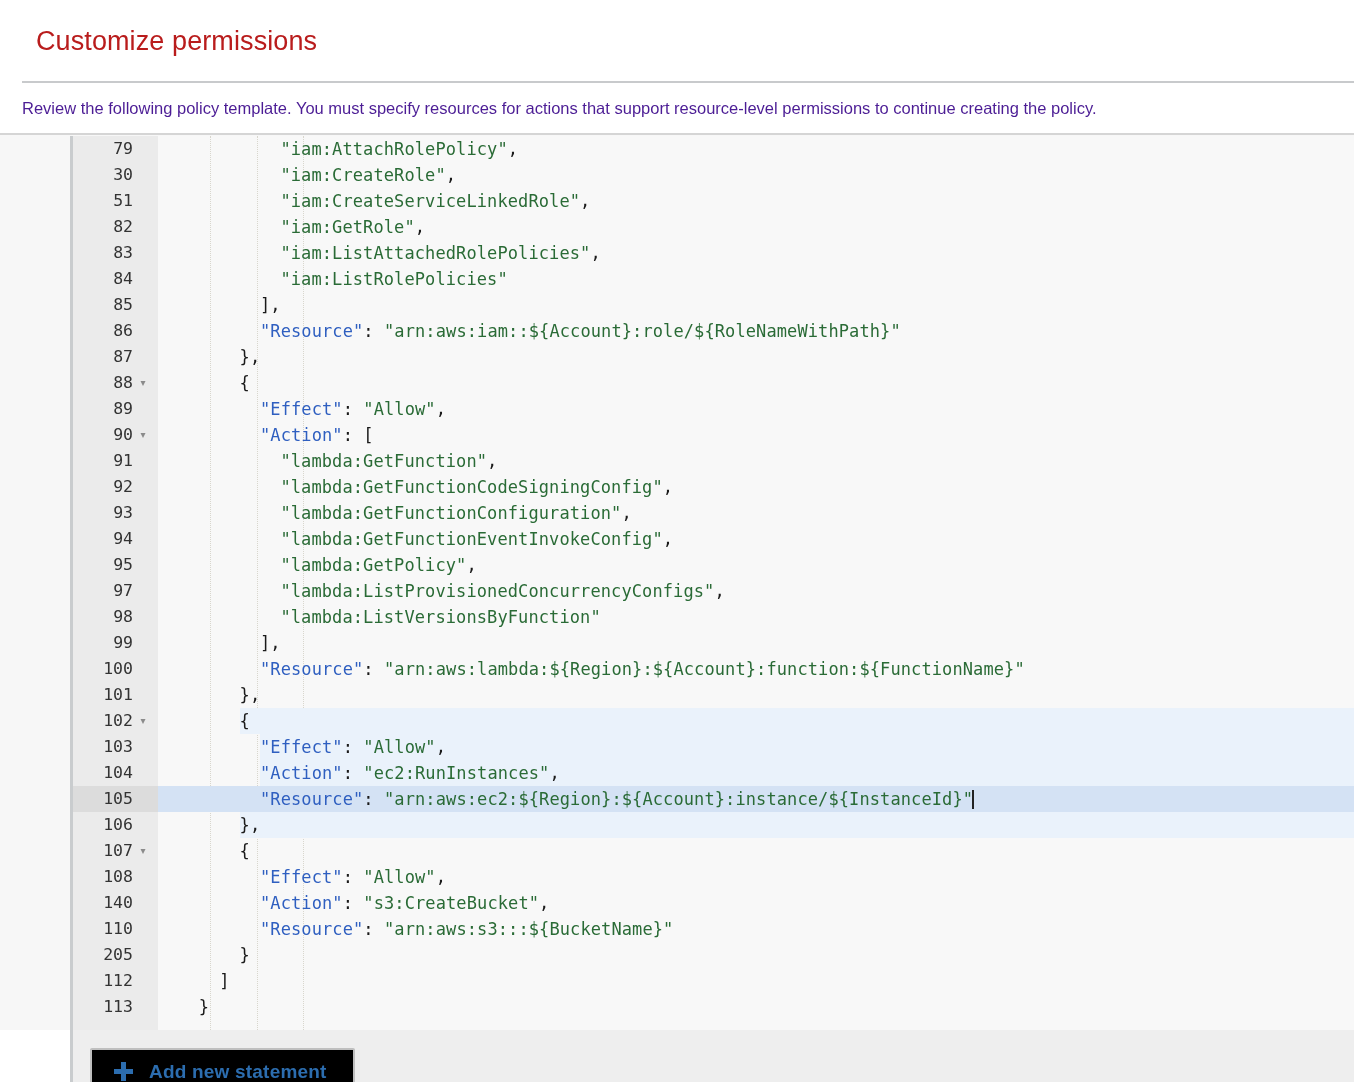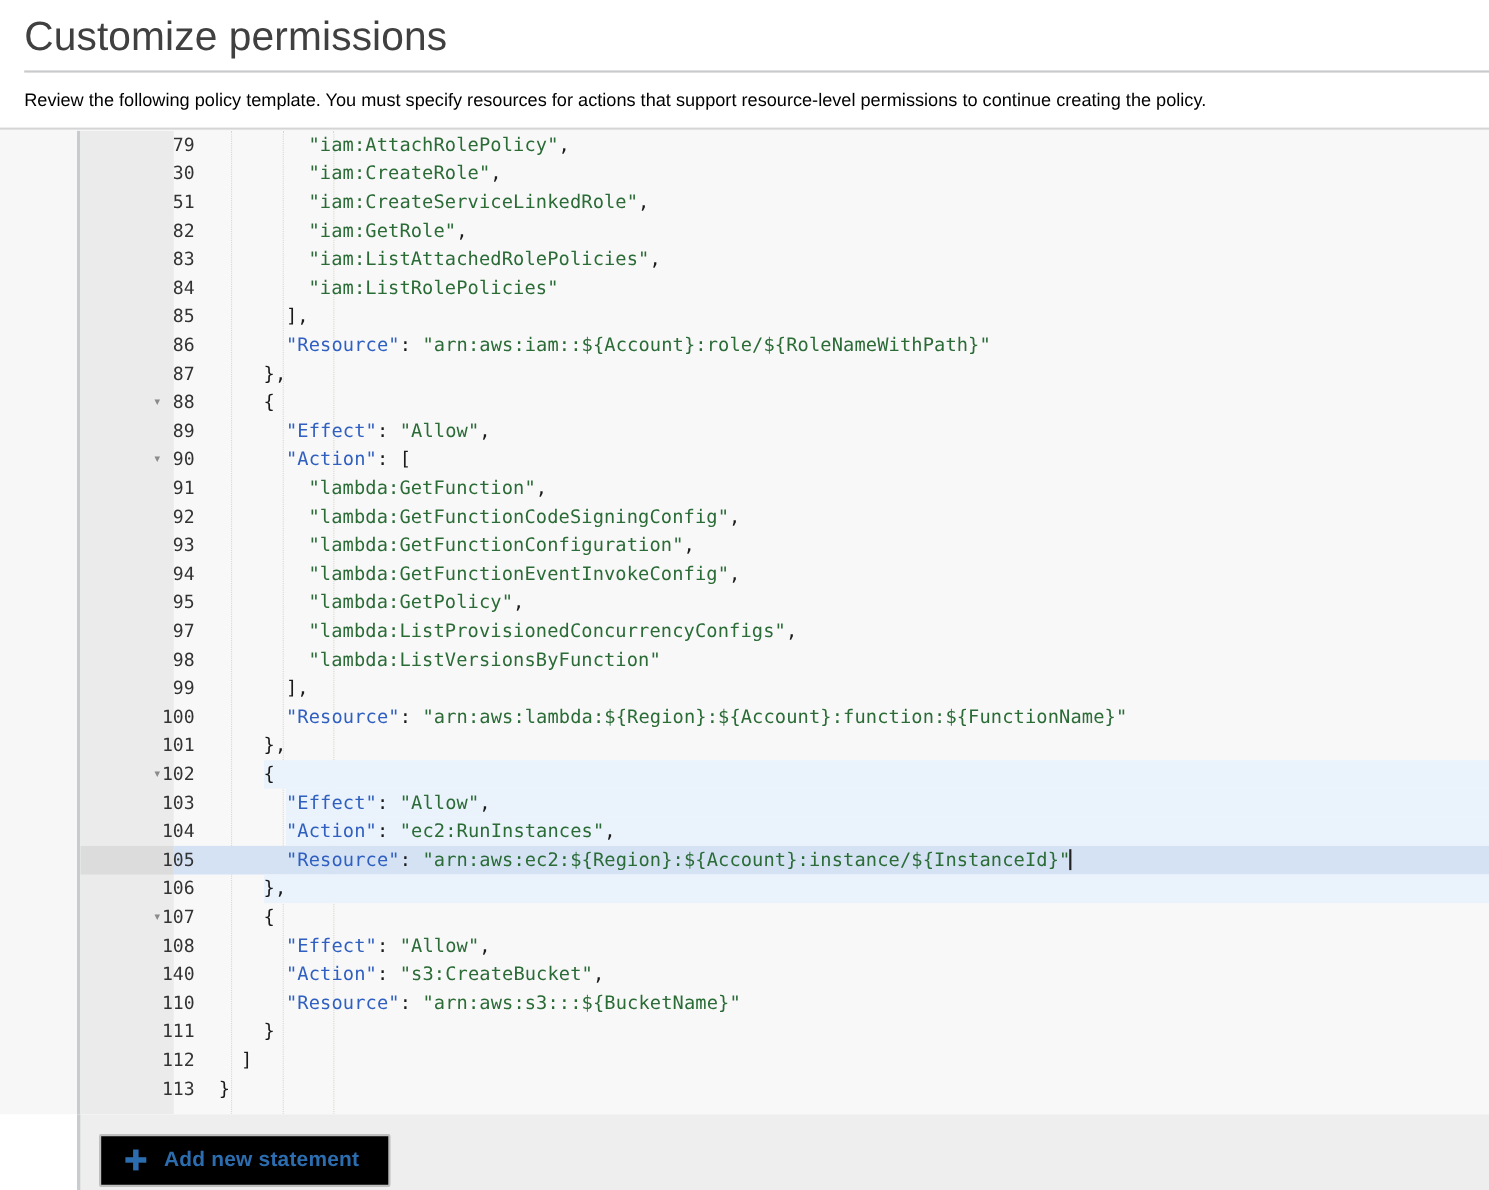--- a/index.html
+++ b/index.html
@@ -10,35 +10,35 @@
   body {
     width: 1354px;
     height: 1082px;
     font-family: "Liberation Sans", sans-serif;
     color: #16191f;
     overflow: hidden;
   }
 
   
   .page-title {
-    font-size: 37px;
+    font-size: 27px;
     font-weight: 400;
-    color: #404040;
+    color: #b91c1c;
     letter-spacing: 0.1px;
-    margin: 0;
+    margin: 14px;
     padding: 12px 0 10px 22px;
   }
   .title-rule {
     height: 2px;
     background: #c8cacc;
     margin: 0 0 0 22px;
   }
   .page-desc {
     font-size: 16.5px;
-    color: #000000;
+    color: #4c1d95;
     padding: 16px 0 14px 22px;
     line-height: 1.2;
   }
   .desc-rule {
     height: 2px;
     background: #d5d5d5;
     margin: 0;
   }
 
   
@@ -95,21 +95,20 @@
   .lineno {
     position: absolute;
     left: 0;
     top: 0;
     width: 60px;
     text-align: right;
     font-family: "DejaVu Sans Mono", monospace;
     font-size: 16.5px;
     color: #333333;
     z-index: 3;
-    margin-left: 44px;
   }
   .fold {
     position: absolute;
     left: 64px;
     top: 0;
     width: 12px;
     text-align: center;
     font-size: 10px;
     color: #8b8b8b;
     z-index: 3;
@@ -248,21 +247,21 @@
         <div class="line"><span class="lineno">101</span><span class="code" style="left: 166.6px;"><span class="p">},</span></span></div>
         <div class="line"><div class="sel" style="left: 166.6px; right: 0px;"></div><span class="lineno">102</span><span class="fold">▾</span><span class="code" style="left: 166.6px;"><span class="p">{</span></span></div>
         <div class="line"><div class="sel" style="left: 187px; right: 0px;"></div><span class="lineno">103</span><span class="code" style="left: 187px;"><span class="k">"Effect"</span><span class="p">: </span><span class="s">"Allow"</span><span class="p">,</span></span></div>
         <div class="line"><div class="sel" style="left: 187px; right: 0px;"></div><span class="lineno">104</span><span class="code" style="left: 187px;"><span class="k">"Action"</span><span class="p">: </span><span class="s">"ec2:RunInstances"</span><span class="p">,</span></span></div>
         <div class="line"><div class="sel" style="left: 187px; right: 0px;"></div><div class="sel-gutter"></div><div class="active"></div><span class="lineno">105</span><span class="code" style="left: 187px;"><span class="k">"Resource"</span><span class="p">: </span><span class="s">"arn:aws:ec2:${Region}:${Account}:instance/${InstanceId}"</span><span class="caret"></span></span></div>
         <div class="line"><div class="sel" style="left: 166.6px; right: 0px;"></div><span class="lineno">106</span><span class="code" style="left: 166.6px;"><span class="p">},</span></span></div>
         <div class="line"><span class="lineno">107</span><span class="fold">▾</span><span class="code" style="left: 166.6px;"><span class="p">{</span></span></div>
         <div class="line"><span class="lineno">108</span><span class="code" style="left: 187px;"><span class="k">"Effect"</span><span class="p">: </span><span class="s">"Allow"</span><span class="p">,</span></span></div>
         <div class="line"><span class="lineno">140</span><span class="code" style="left: 187px;"><span class="k">"Action"</span><span class="p">: </span><span class="s">"s3:CreateBucket"</span><span class="p">,</span></span></div>
         <div class="line"><span class="lineno">110</span><span class="code" style="left: 187px;"><span class="k">"Resource"</span><span class="p">: </span><span class="s">"arn:aws:s3:::${BucketName}"</span></span></div>
-        <div class="line"><span class="lineno">111</span><span class="code" style="left: 166.6px;"><span class="p">}</span></span></div>
+        <div class="line"><span class="lineno">205</span><span class="code" style="left: 166.6px;"><span class="p">}</span></span></div>
         <div class="line"><span class="lineno">112</span><span class="code" style="left: 146.2px;"><span class="p">]</span></span></div>
         <div class="line"><span class="lineno">113</span><span class="code" style="left: 125.8px;"><span class="p">}</span></span></div>
       </div>
   </div>
 </div>
 
 <div class="footer">
   <div class="add-btn">
     <span class="plus-icon"></span>
     <span class="add-btn-label">Add new statement</span>

